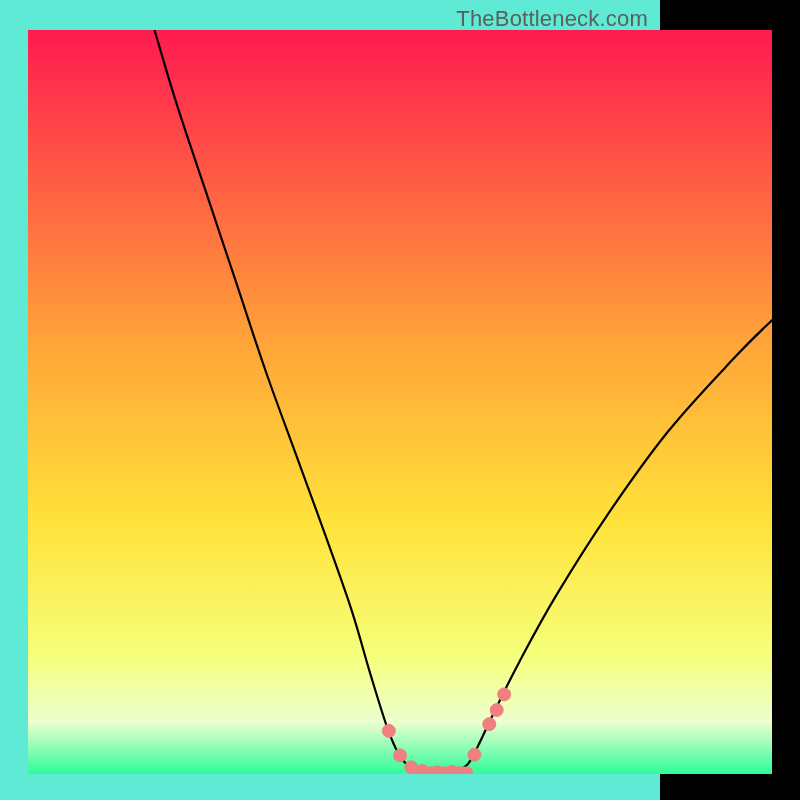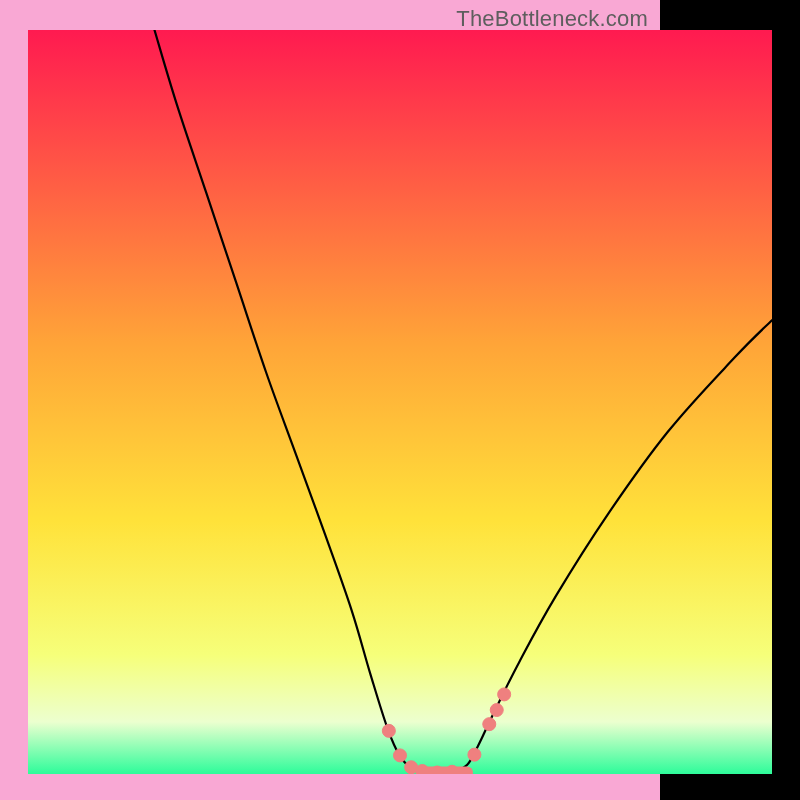--- a/index.html
+++ b/index.html
@@ -8,21 +8,21 @@
     width: 800px;
     height: 800px;
     background: #000000;
     font-family: Arial, Helvetica, sans-serif;
     overflow: hidden;
   }
   .frame {
     position: relative;
     width: 660px;
     height: 800px;
-    background: #f9a8d4;
+    background: #5eead4;
   }
   .attribution {
     position: absolute;
     top: 6px;
     right: 12px;
     color: #5e5e5e;
     font-size: 22px;
     font-weight: 500;
     letter-spacing: 0.2px;
     z-index: 3;

